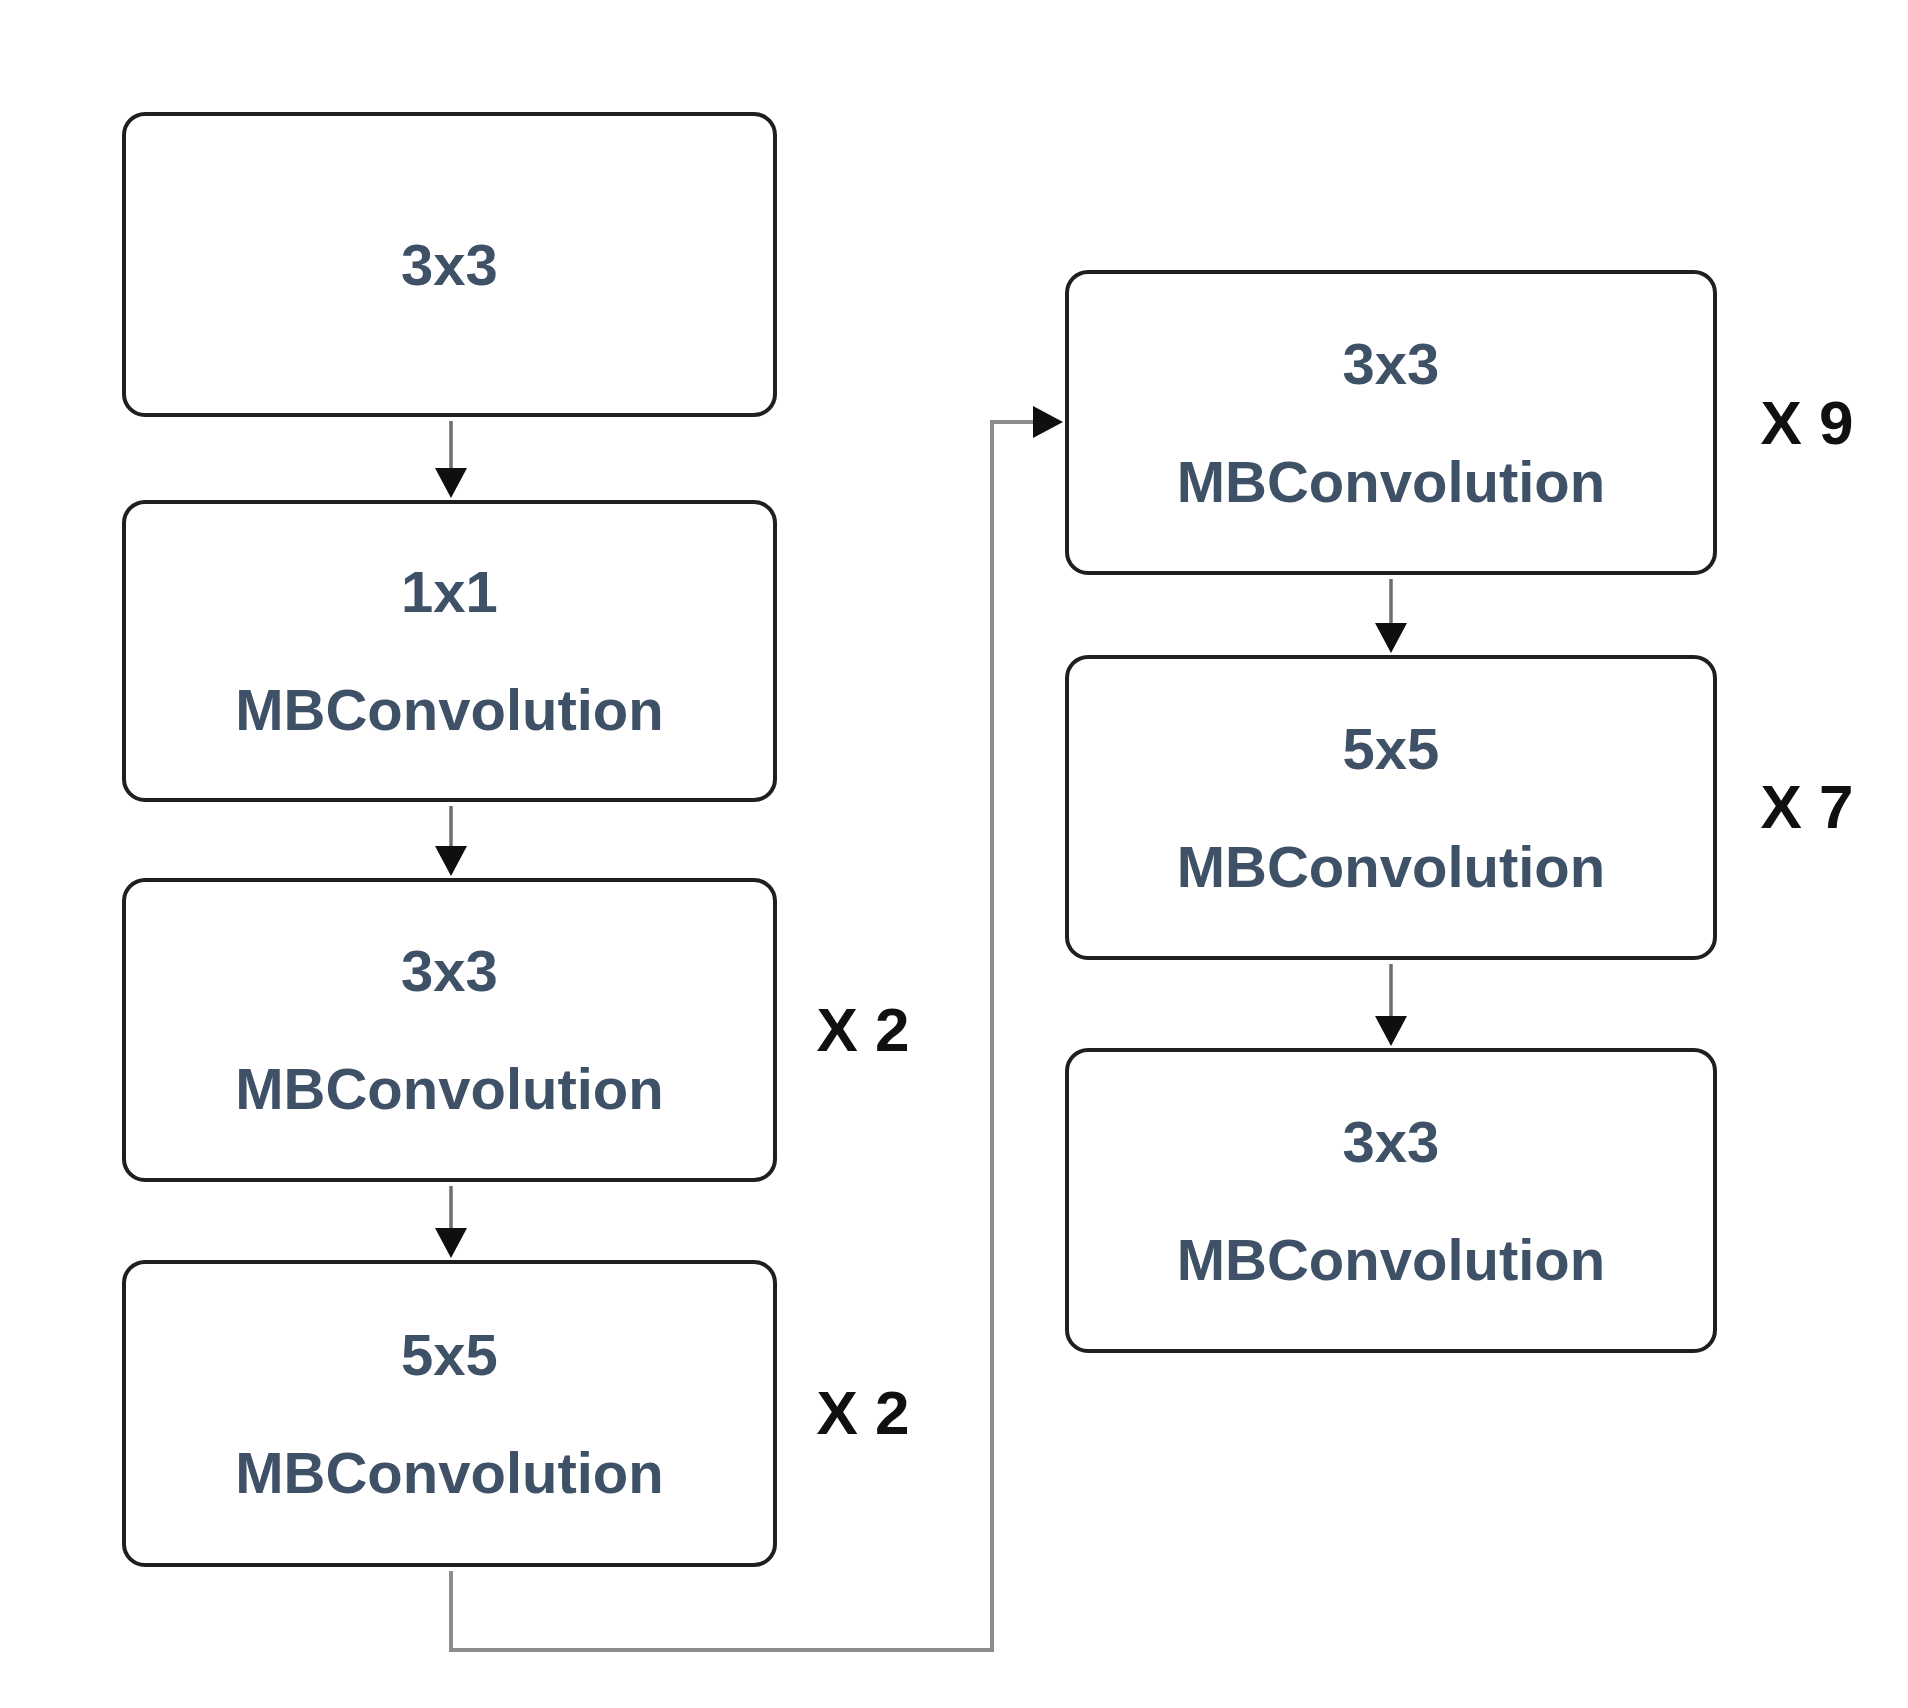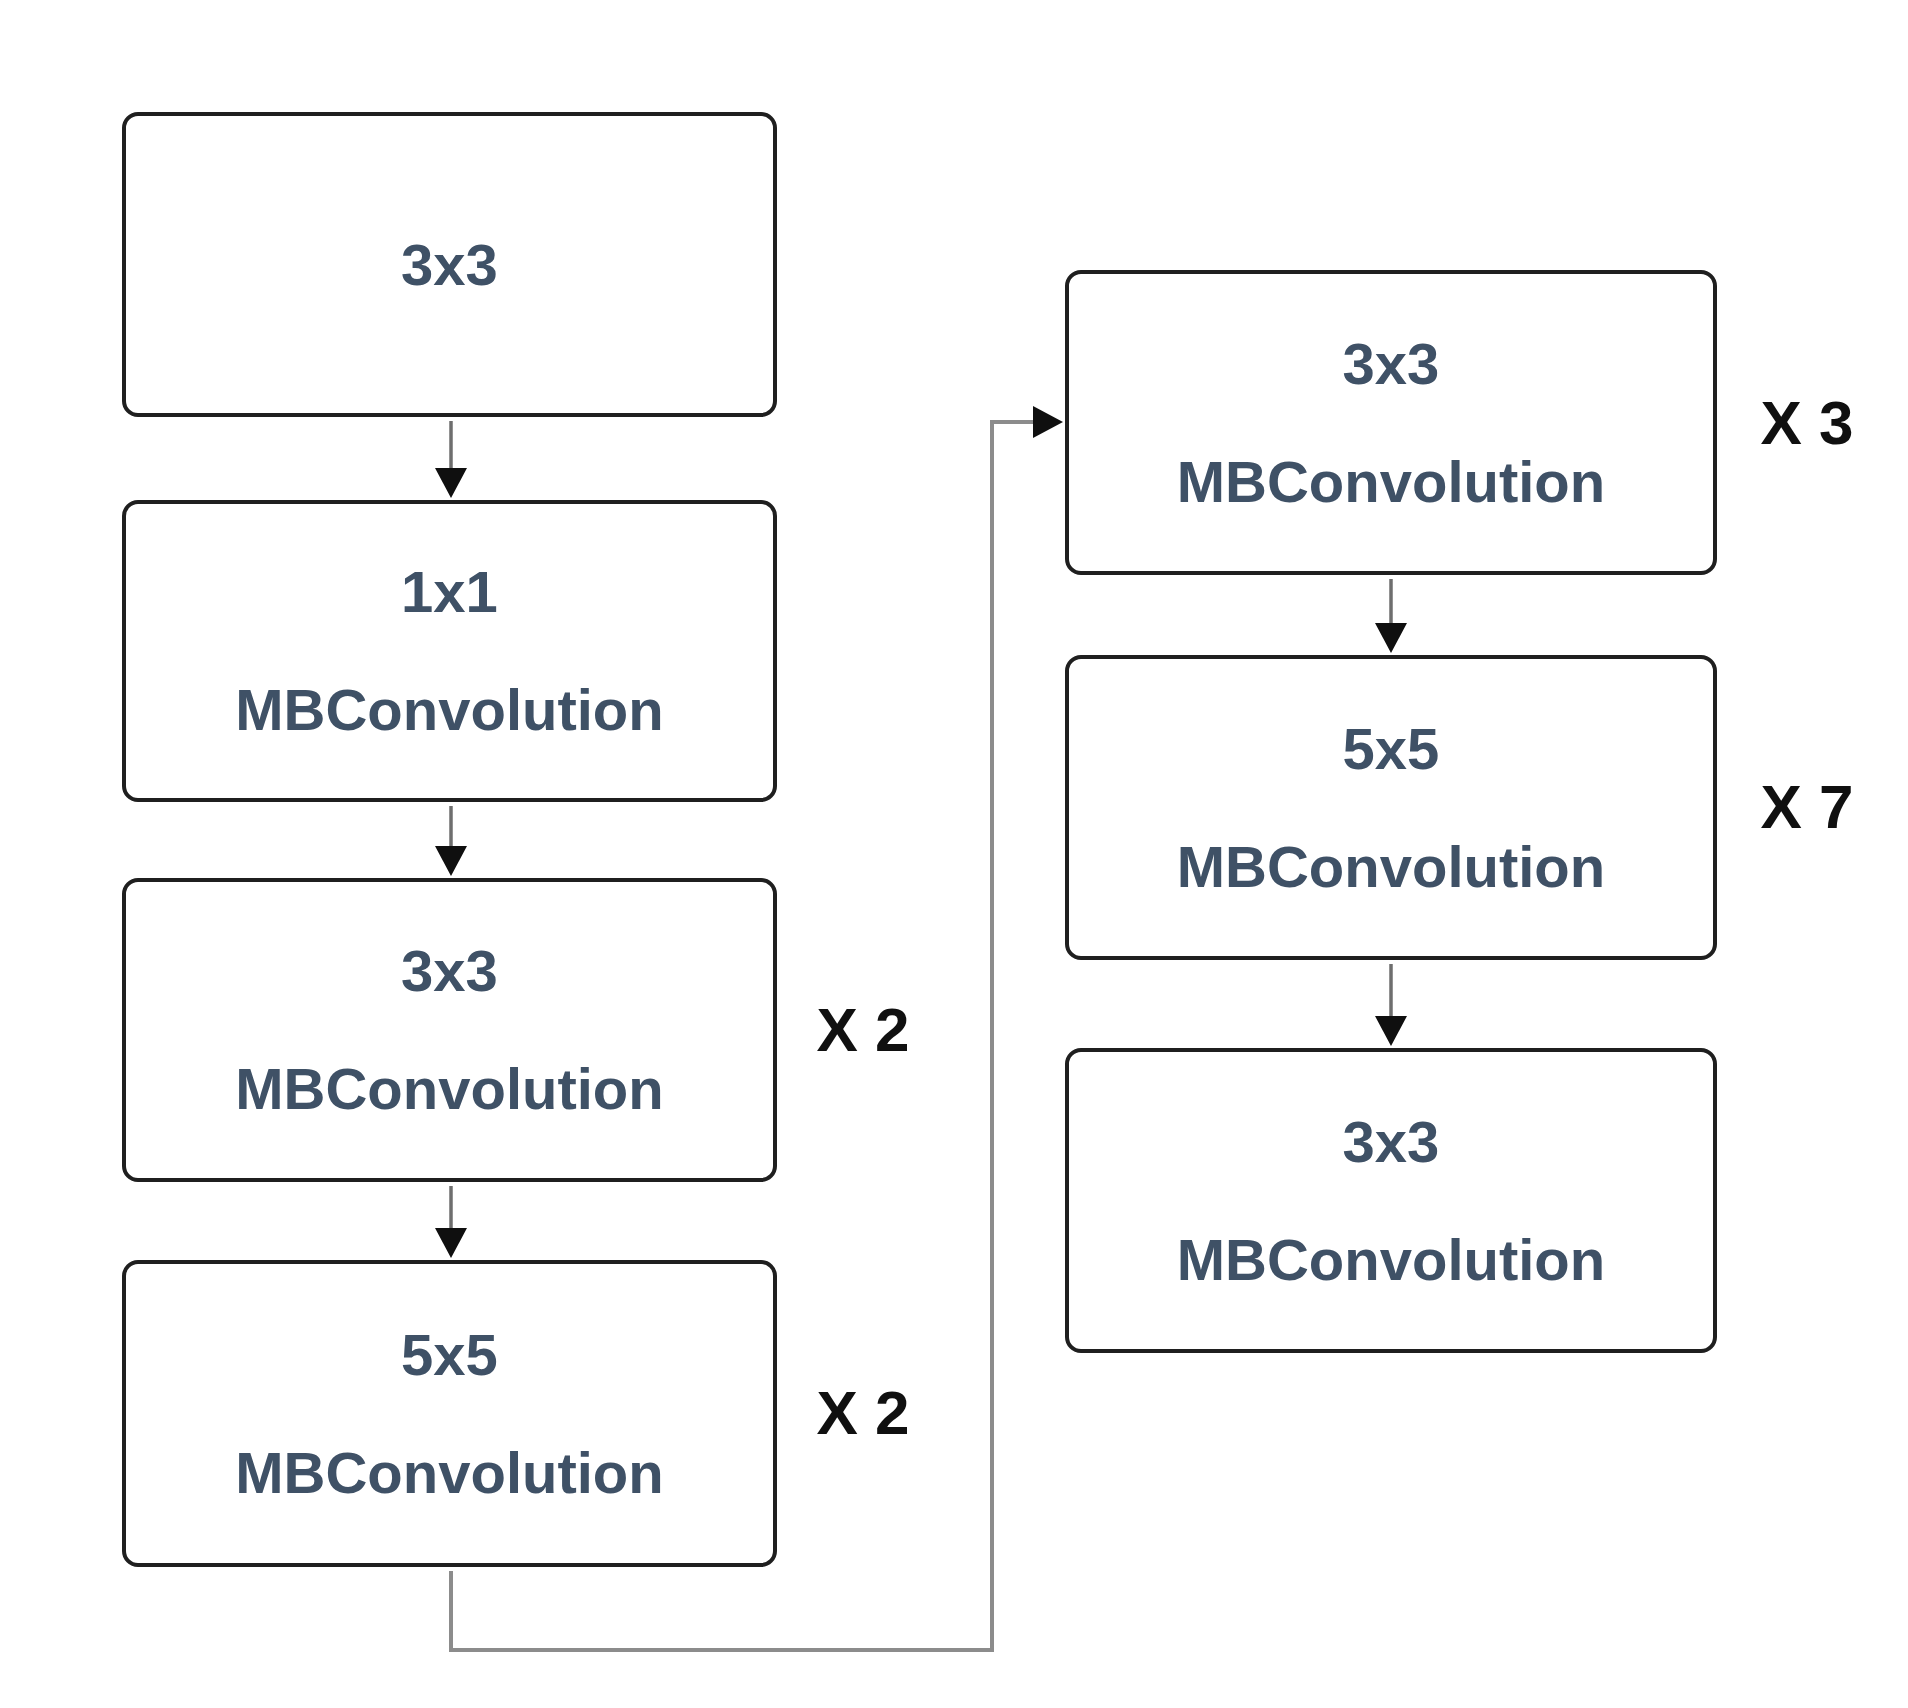--- a/index.html
+++ b/index.html
@@ -10,21 +10,21 @@
   html,body{margin:0;padding:0;background:var(--background);}
   .canvas{
     position:relative; width:1908px; height:1708px; overflow:hidden;
     background:var(--background);
     font-family:"Liberation Sans","DejaVu Sans",sans-serif;
   }
   .node{
     position:absolute; box-sizing:border-box;
     background:var(--box-fill);
     border:4px solid var(--box-border);
-    border-radius:16px;
+    border-radius:23px;
     display:flex; flex-direction:column; align-items:center; justify-content:center;
     row-gap:6px;
     gap:46px;
   }
   .node .kernel, .node .type{
     color:var(--text); font-weight:700; font-size:58px; line-height:72px;
     text-align:center; white-space:nowrap;
   }
   .mult{
     position:absolute; width:170px; text-align:center;
@@ -108,16 +108,16 @@
     <div class="kernel">5x5</div>
     <div class="type">MBConvolution</div>
   </div>
   <div class="node" id="box-r3">
     <div class="kernel">3x3</div>
     <div class="type">MBConvolution</div>
   </div>
 
   <div class="mult" id="mult-l3">X 2</div>
   <div class="mult" id="mult-l4">X 2</div>
-  <div class="mult" id="mult-r1">X 3</div>
+  <div class="mult" id="mult-r1">X 9</div>
   <div class="mult" id="mult-r2">X 7</div>
 
 </div>
 
 </body></html>

